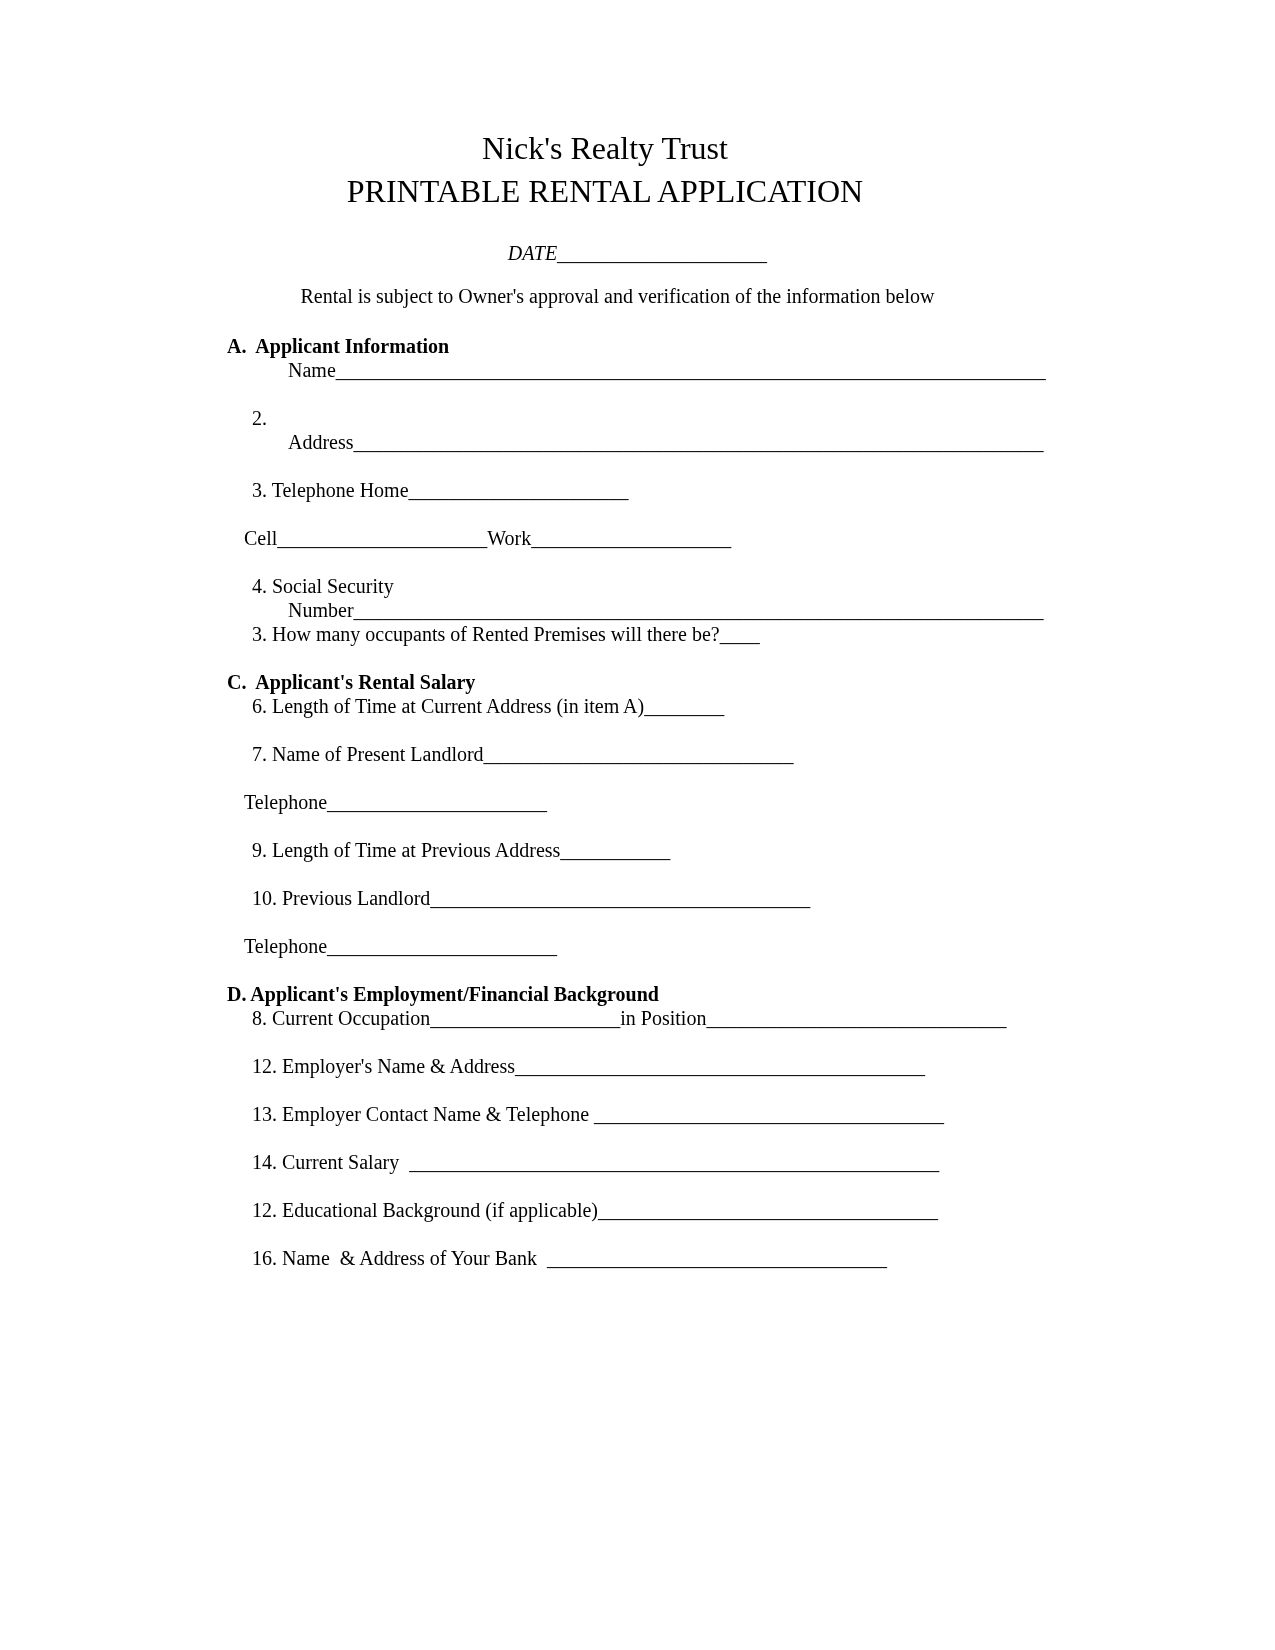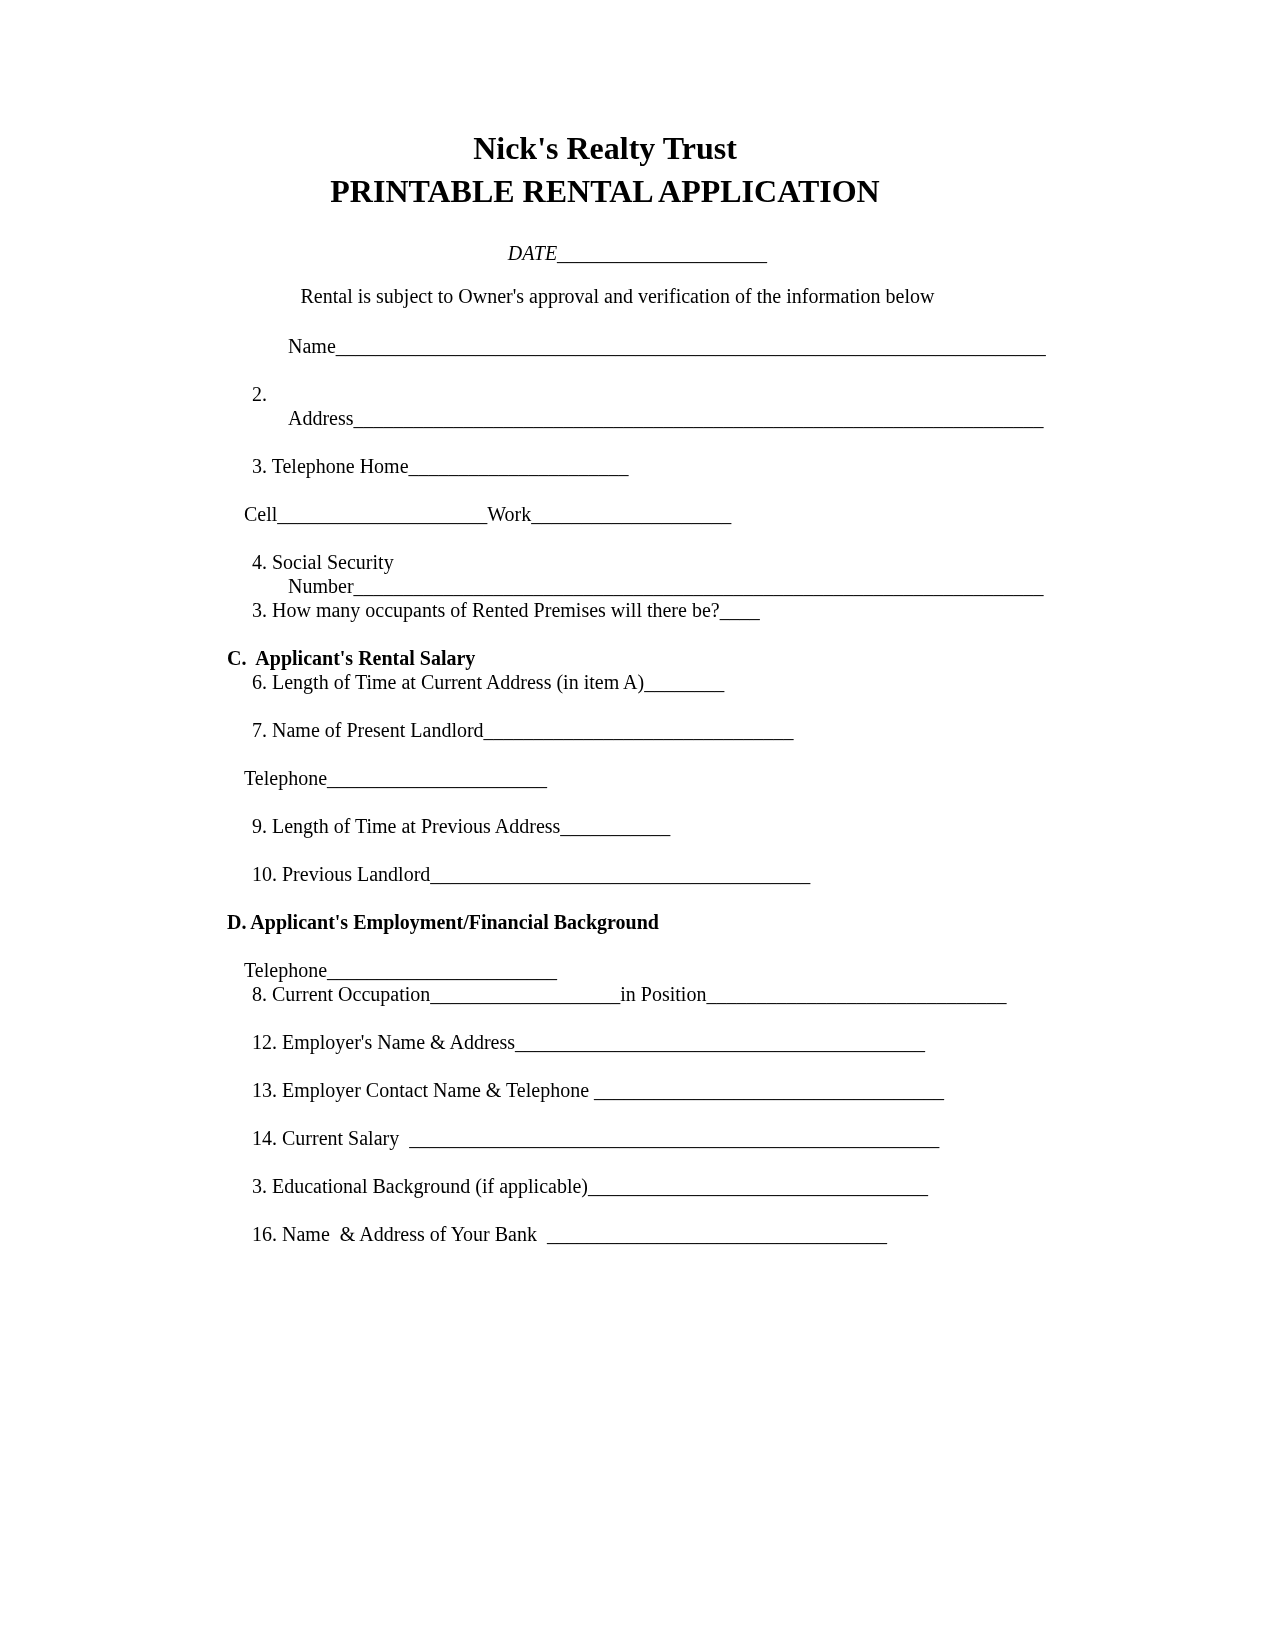--- a/index.html
+++ b/index.html
@@ -14,21 +14,21 @@
     overflow: hidden;
   }
   .hdr {
     padding-top: 127px;
     margin-left: 227px;
     width: 756px;
     text-align: center;
   }
   .title {
     font-size: 32px;
-    font-weight: bold;
+    font-weight: normal;
     line-height: 43px;
     white-space: pre;
   }
   .ln { line-height: 24px; white-space: pre; }
   .date { margin-top: 28px; margin-left: 65px; font-style: italic; }
   .note { margin-top: 19px; margin-left: 25px; }
   .form { margin-top: 26px; }
   .h   { font-weight: bold; margin-left: 227px; }
   .n   { margin-left: 252px; }
   .s   { margin-left: 288px; }
@@ -43,40 +43,41 @@
 
   <div class="hdr">
     <div class="title">Nick's Realty Trust</div>
     <div class="title">PRINTABLE RENTAL APPLICATION</div>
     <div class="ln date">DATE_____________________</div>
     <div class="ln note">Rental is subject to Owner's approval and verification of the information below</div>
   </div>
 
   <div class="form">
 
+    <div class="ln h">A.  Applicant Information</div>
     <div class="ln s">Name_______________________________________________________________________</div>
     <div class="ln n gap">2.</div>
     <div class="ln s">Address_____________________________________________________________________</div>
     <div class="ln n gap">3. Telephone Home______________________</div>
     <div class="ln t gap">Cell_____________________Work____________________</div>
     <div class="ln n gap">4. Social Security</div>
     <div class="ln s">Number_____________________________________________________________________</div>
 
     <div class="ln n">3. How many occupants of Rented Premises will there be?____</div>
 
     <div class="ln h gap">C.  Applicant's Rental Salary</div>
     <div class="ln n">6. Length of Time at Current Address (in item A)________</div>
     <div class="ln n gap">7. Name of Present Landlord_______________________________</div>
     <div class="ln t gap">Telephone______________________</div>
     <div class="ln n gap">9. Length of Time at Previous Address___________</div>
     <div class="ln n gap">10. Previous Landlord______________________________________</div>
+    <div class="ln t gap">Telephone_______________________</div>
+
     <div class="ln h gap">D. Applicant's Employment/Financial Background</div>
-
-    <div class="ln t gap">Telephone_______________________</div>
     <div class="ln n">8. Current Occupation___________________in Position______________________________</div>
     <div class="ln n gap">12. Employer's Name &amp; Address_________________________________________</div>
     <div class="ln n gap">13. Employer Contact Name &amp; Telephone ___________________________________</div>
     <div class="ln n gap">14. Current Salary  _____________________________________________________</div>
-    <div class="ln n gap">3. Educational Background (if applicable)__________________________________</div>
+    <div class="ln n gap">12. Educational Background (if applicable)__________________________________</div>
     <div class="ln n gap">16. Name  &amp; Address of Your Bank  __________________________________</div>
 
   </div>
 </div>
 
 </body></html>

